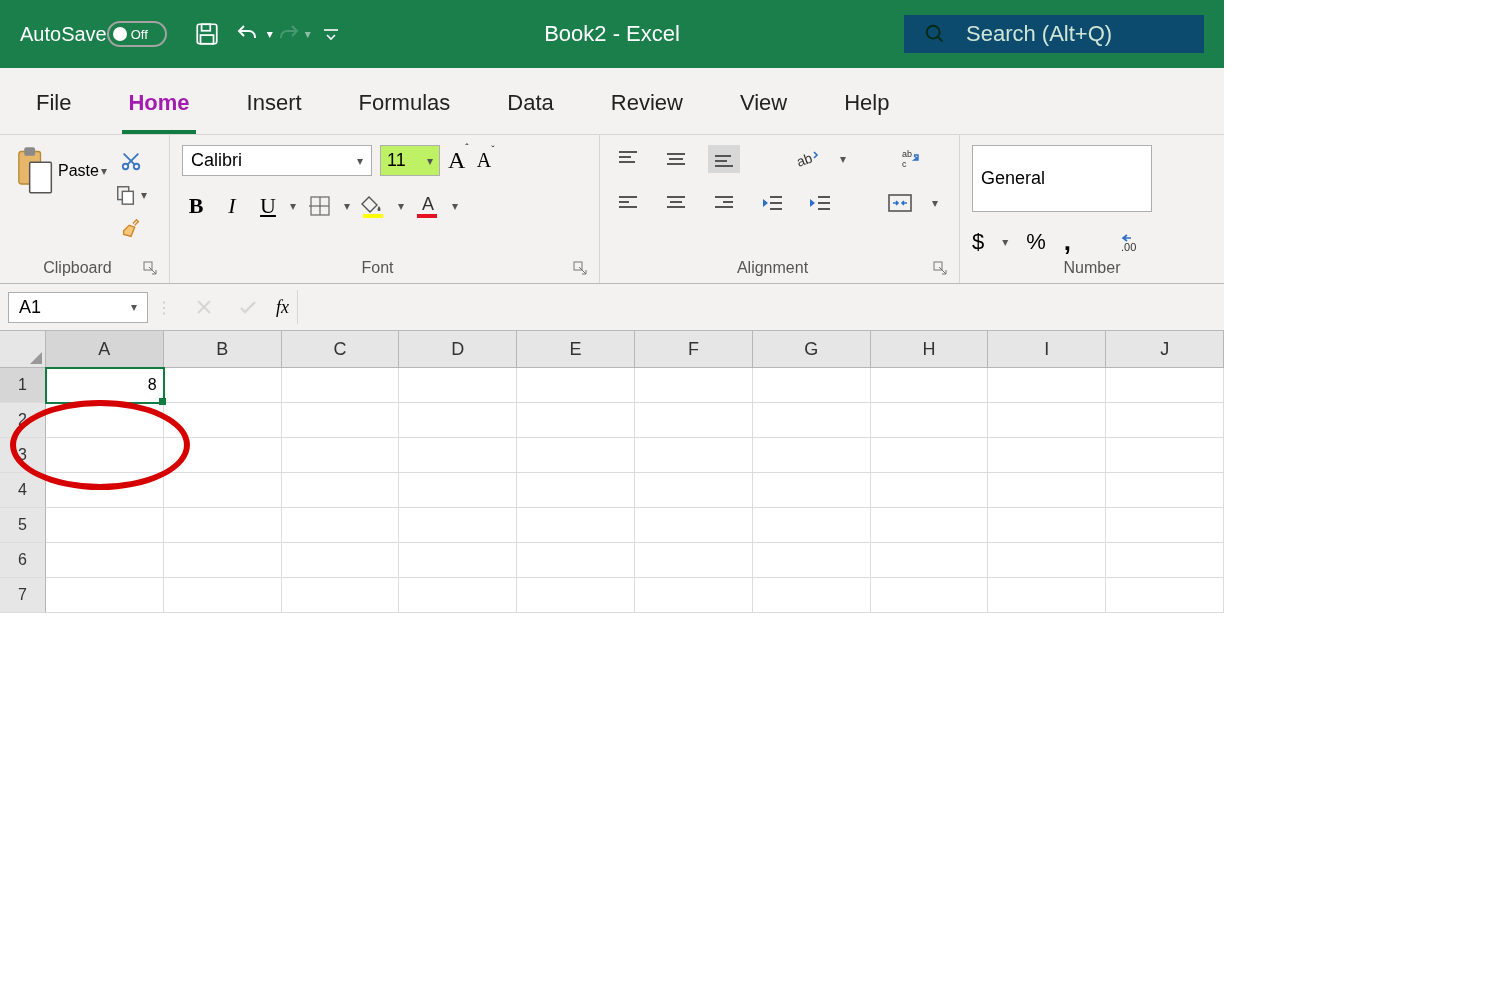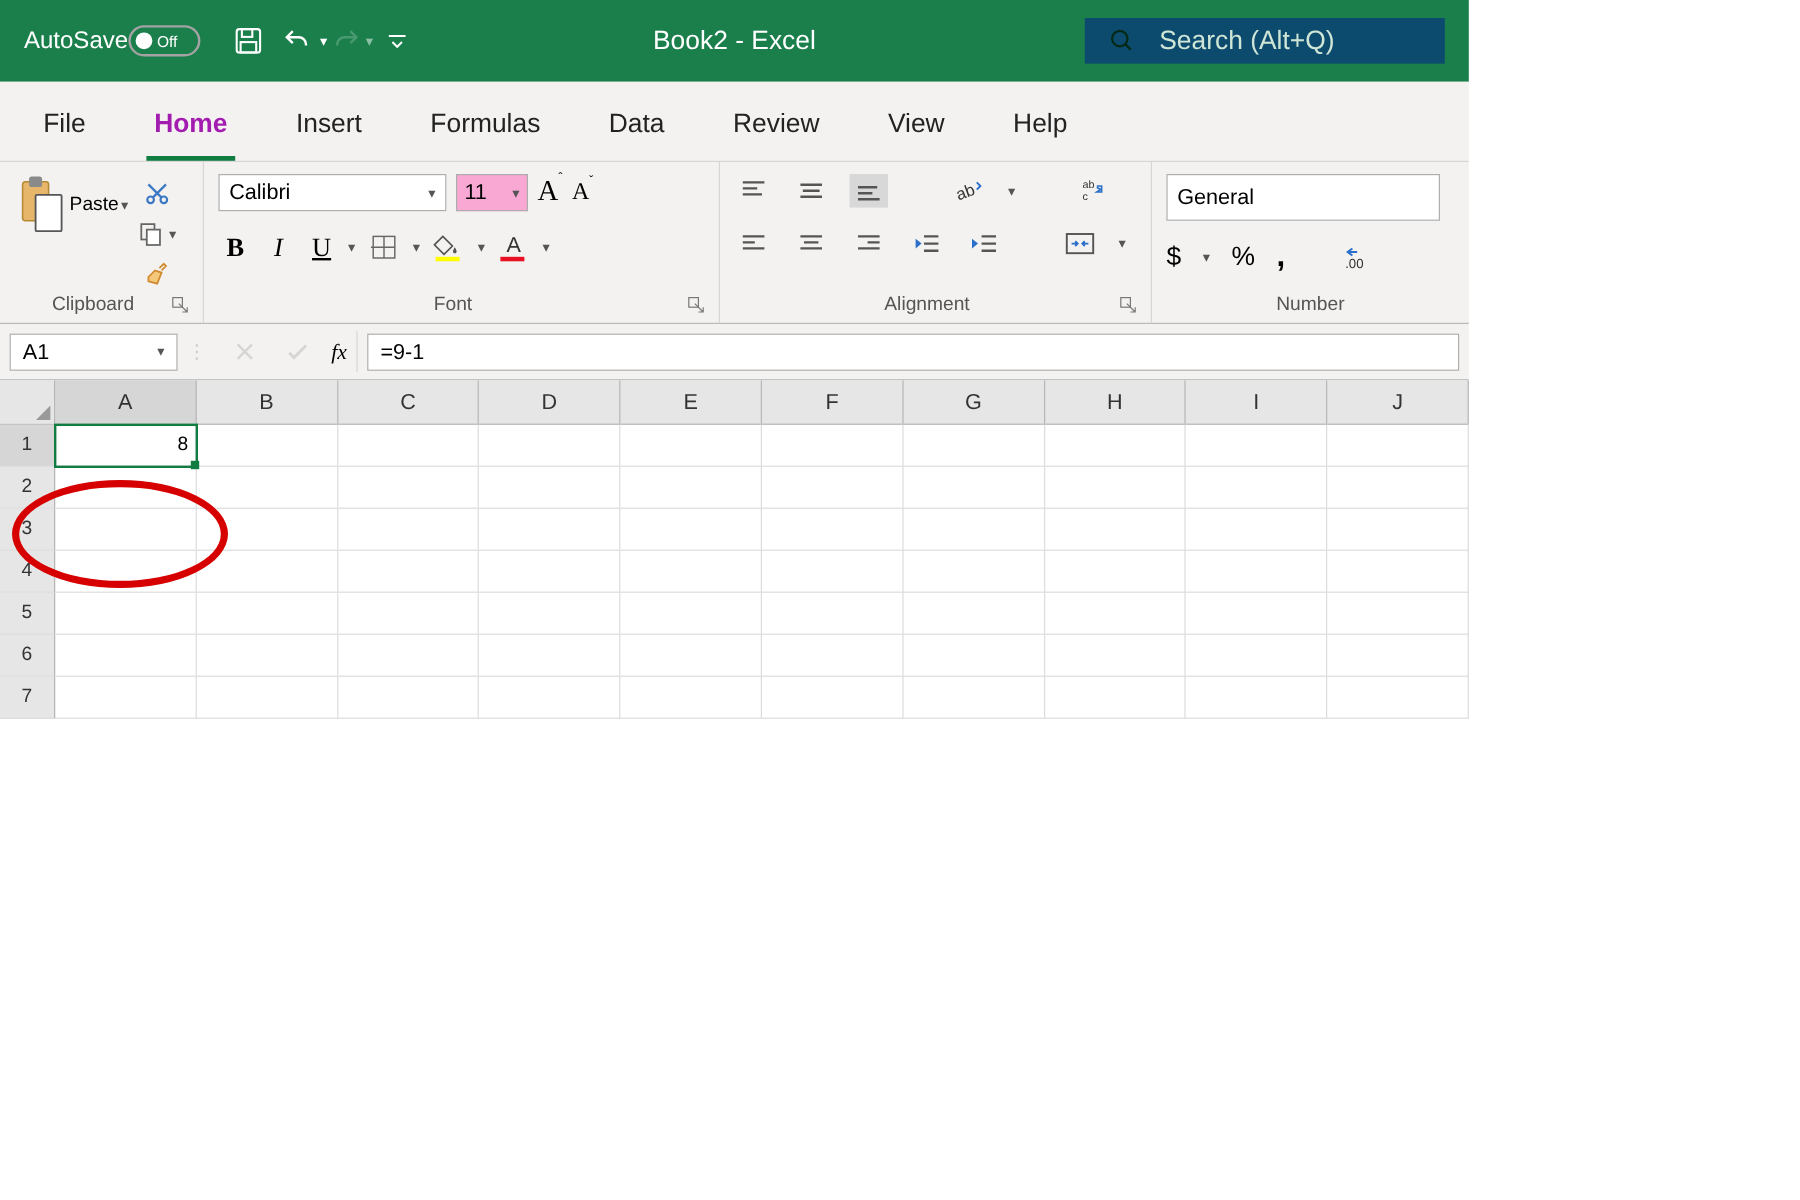--- a/index.html
+++ b/index.html
@@ -33,33 +33,33 @@
   .drop-arrow { font-size: 12px; color: #555; }
 
   .paste-col { display: flex; flex-direction: row; align-items: center; gap: 2px; }
   .paste-label { font-size: 16px; }
   .cb-side { display:flex; flex-direction:column; gap:6px; margin-left:8px; margin-top:2px; }
   .icobtn { width: 32px; height: 28px; display:flex; align-items:center; justify-content:center; cursor:pointer; }
   .icobtn.disabled { opacity:.4; cursor:default; }
 
   .font-top, .font-bot { display:flex; align-items:center; gap:8px; }
   .font-name { background:#fff; border:1px solid #aeaeae; width:190px; padding:4px 8px; font-size:18px; display:flex; justify-content:space-between; align-items:center; }
-  .font-size { background:#f9a8d4; border:1px solid #aeaeae; width:60px; padding:4px 6px; font-size:18px; display:flex; justify-content:space-between; align-items:center; }
+  .font-size { background:#bef264; border:1px solid #aeaeae; width:60px; padding:4px 6px; font-size:18px; display:flex; justify-content:space-between; align-items:center; }
   .font-group-body { flex-direction:column; gap:16px; }
   .big-a, .small-a { font-family: "Times New Roman", serif; font-size: 24px; cursor:pointer; display:flex; align-items:flex-start; }
   .small-a { font-size:20px; }
   .sup{font-size:10px; position:relative; top:-4px;}
   .fmt { font-family:"Times New Roman", serif; font-size:22px; cursor:pointer; width:28px; text-align:center; }
   .b{font-weight:bold;} .i{font-style:italic;} .u{text-decoration:underline;}
 
   .align-body{ display:flex; flex-direction:column; gap:16px;}
   .align-row{display:flex; gap:16px; align-items:center;}
 
   .num-body{display:flex; flex-direction:column; gap:14px;}
-  .num-format{ background:#fff; border:1px solid #aeaeae; width:228px; padding:8px 8px; font-size:18px; display:flex; justify-content:space-between; align-items:center;}
+  .num-format{ background:#fff; border:1px solid #aeaeae; width:180px; padding:22px 8px; font-size:18px; display:flex; justify-content:space-between; align-items:center;}
   .num-row{display:flex; gap:18px; align-items:center;}
 
   
   .fxbar { background:#f4f2f1; display:flex; border-bottom:1px solid #b9b9b9; align-items:center; padding:6px 8px; gap:8px; }
   .namebox { background:#fff; border:1px solid #aeaeae; width:140px; padding:4px 10px; font-size:18px; display:flex; justify-content:space-between; align-items:center;}
   .fx-btns { display:flex; padding: 0 8px; gap:12px; border-right:1px solid #d6d6d6; height:34px; align-items:center;}
   .fxbar-input { background:#fff; border:1px solid #aeaeae; flex:1; padding:4px 10px; font-size:18px; min-height:30px;}
 
   
   .grid { display:flex; flex-direction:column; position:relative;}
@@ -375,21 +375,20 @@
             <line x1="14" y1="2" x2="2" y2="14"></line>
           </svg>
         </div>
       <div class="icobtn disabled">
           <svg width="18" height="16" viewBox="0 0 18 16" stroke="#aaa" stroke-width="2.4" fill="none">
             <path d="M2 9l4 4L16 3"></path>
           </svg>
         </div>
       <span style="font-style:italic;font-family:'Times New Roman';font-size:18px;">fx</span>
     </div>
-    <div class="fxbar-input">=9-1</div>
   </div>
 
   <div class="grid">
     <div class="col-headers">
       <div class="corner"></div>
       <div class="ch sel">A</div>
       <div class="ch">B</div>
       <div class="ch">C</div>
       <div class="ch">D</div>
       <div class="ch">E</div>

